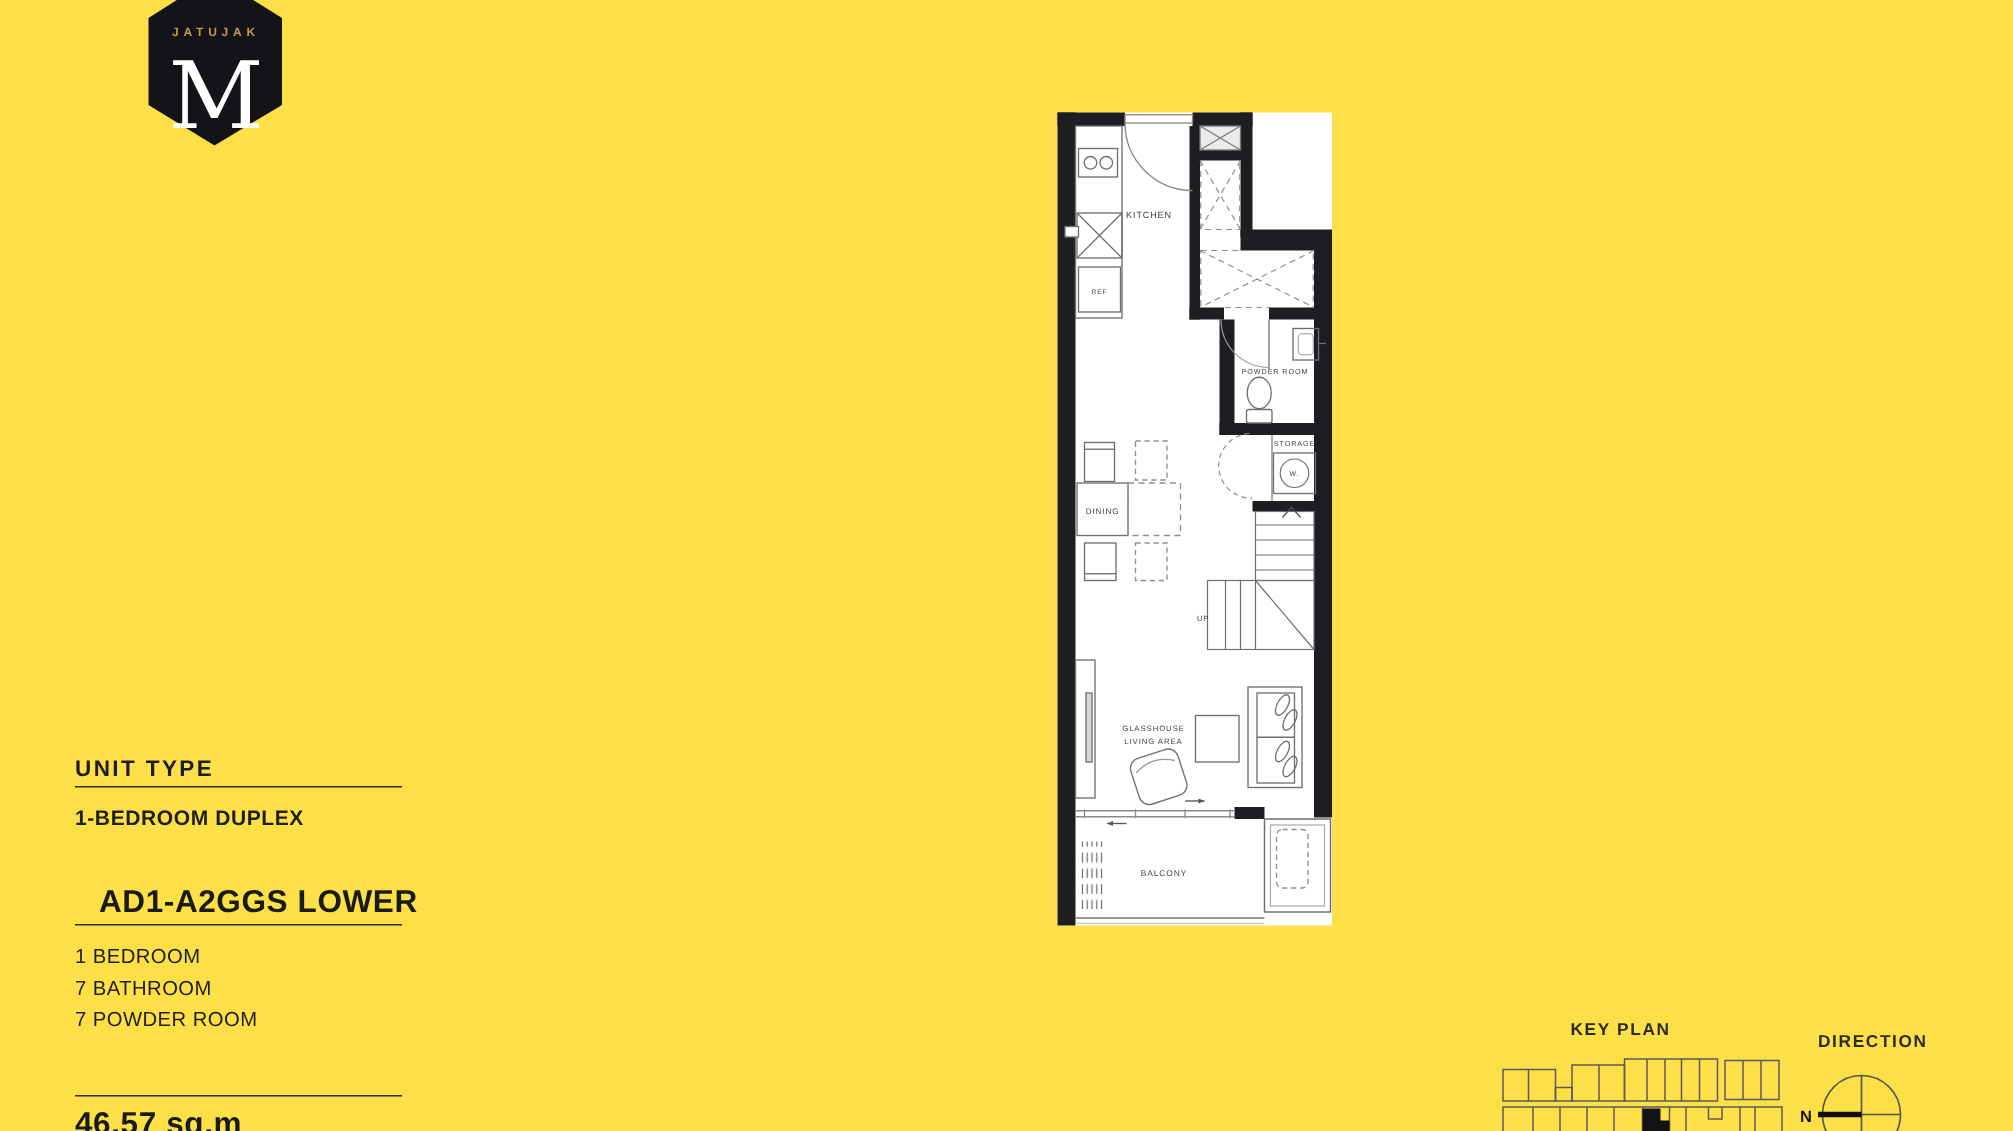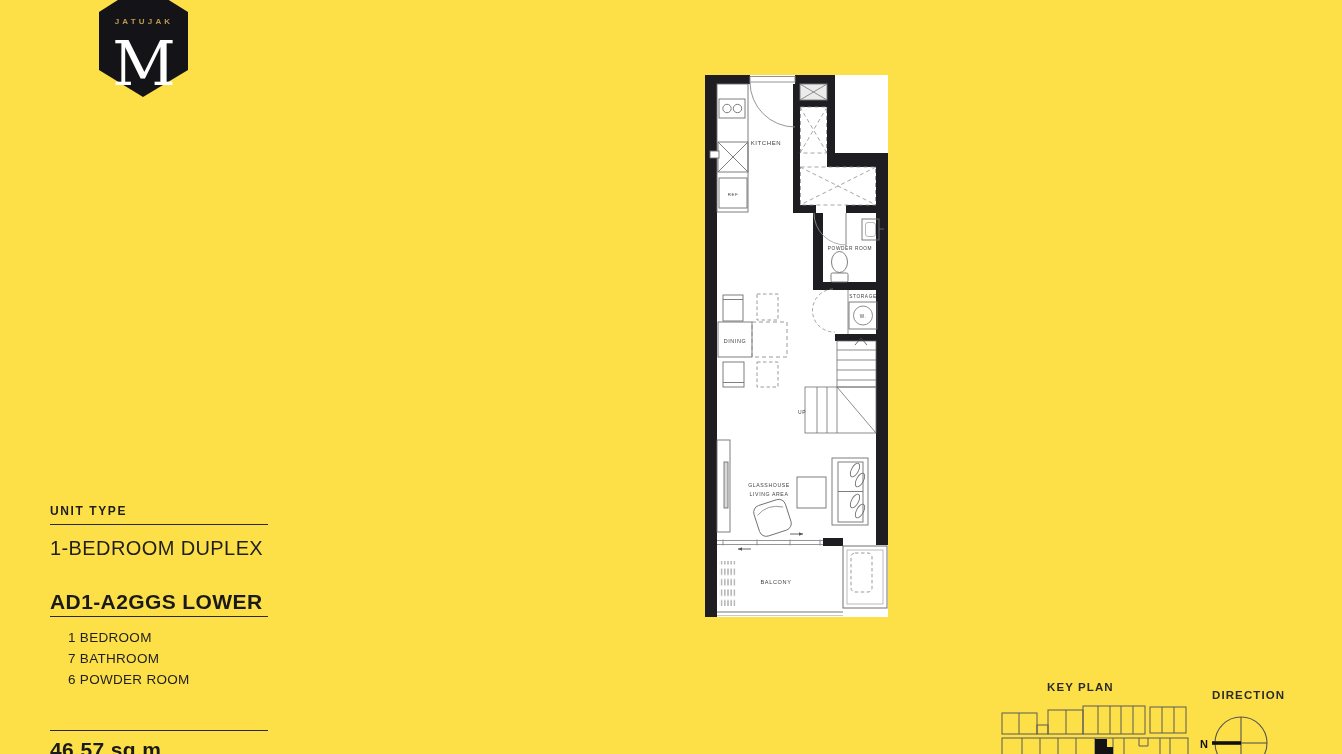--- a/index.html
+++ b/index.html
@@ -1,25 +1,25 @@
 <!DOCTYPE html>
 <html><head>
 <meta charset="utf-8">
 <style>
   html,body{margin:0;padding:0;}
   body{width:1342px;height:754px;overflow:hidden;background:#ffffff;
        font-family:"Liberation Sans",sans-serif;}
   .page{position:relative;width:1342px;height:754px;background:#fde047;overflow:hidden;}
   .abs{position:absolute;}
   
-  .info-label{font-size:12px;font-weight:bold;letter-spacing:1.6px;color:#1d1d1d;}
+  .info-label{font-size:15px;font-weight:bold;letter-spacing:1.6px;color:#1d1d1d;}
   .rule{border-top:1.6px solid #2a2a2a;width:218px;}
-  .unit-type{font-size:20px;color:#1f1f1f;letter-spacing:.4px;}
-  .unit-code{font-size:21px;font-weight:bold;color:#1a1a1a;letter-spacing:.4px;}
-  .feature-list{font-size:13.5px;color:#1f1f1f;line-height:21px;letter-spacing:.3px;margin-left:18px;}
+  .unit-type{font-size:14px;color:#1f1f1f;letter-spacing:.4px;font-weight:bold;}
+  .unit-code{font-size:21px;font-weight:bold;color:#1a1a1a;letter-spacing:.4px;margin-left:16px;}
+  .feature-list{font-size:13.5px;color:#1f1f1f;line-height:21px;letter-spacing:.3px;}
   .area{font-size:21px;font-weight:bold;color:#1a1a1a;letter-spacing:.4px;}
   .footer-label{font-size:11.5px;font-weight:bold;letter-spacing:1.1px;color:#2b2b2b;}
   svg text{font-family:"Liberation Sans",sans-serif;}
   .plan-label{fill:#3f3f3f;letter-spacing:.6px;}
   .mono-m{font-family:"DejaVu Serif",serif;}
 </style>
 </head>
 <body>
 
 <div class="page">
@@ -33,21 +33,21 @@
   <div class="abs info-label" style="left:50px;top:504px;">UNIT TYPE</div>
   <div class="abs rule" style="left:50px;top:524px;"></div>
   <div class="abs unit-type" style="left:50px;top:537px;">1-BEDROOM DUPLEX</div>
 
   <div class="abs unit-code" style="left:50px;top:590px;">AD1-A2GGS LOWER</div>
   <div class="abs rule" style="left:50px;top:616px;"></div>
 
   <div class="abs feature-list" style="left:50px;top:627px;">
     <div>1 BEDROOM</div>
     <div>7 BATHROOM</div>
-    <div>6 POWDER ROOM</div>
+    <div>7 POWDER ROOM</div>
   </div>
 
   <div class="abs rule" style="left:50px;top:730px;"></div>
   <div class="abs area" style="left:50px;top:738px;">46.57 sq.m</div>
 
   <svg class="abs" style="left:700px;top:70px;" width="190" height="556" viewBox="700 70 190 556">
     <defs>
       <pattern id="louvre" width="3.2" height="10.5" patternUnits="userSpaceOnUse">
         <path d="M1.6,1.5 V8" stroke="#666" stroke-width="0.8" fill="none"></path>
       </pattern>

